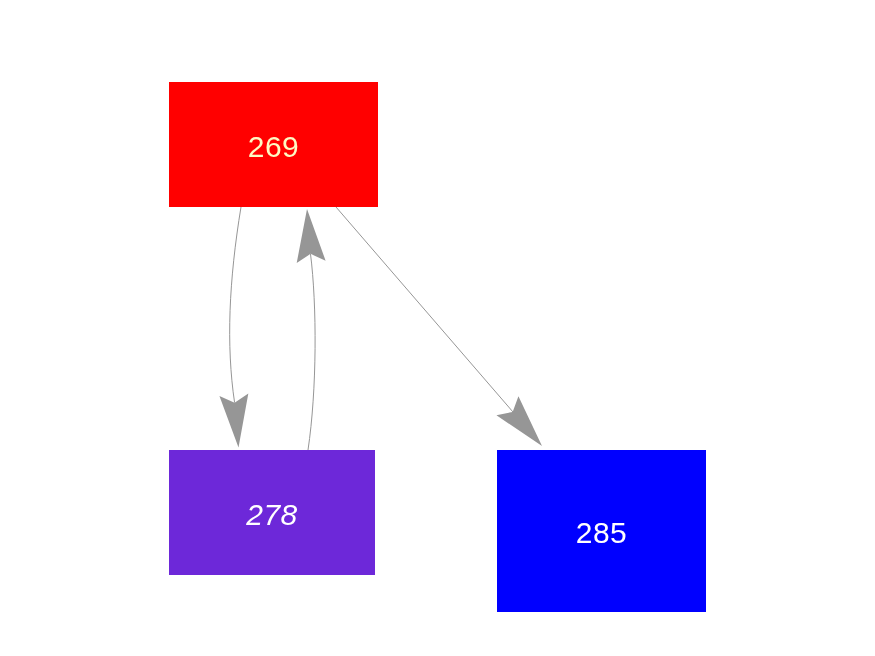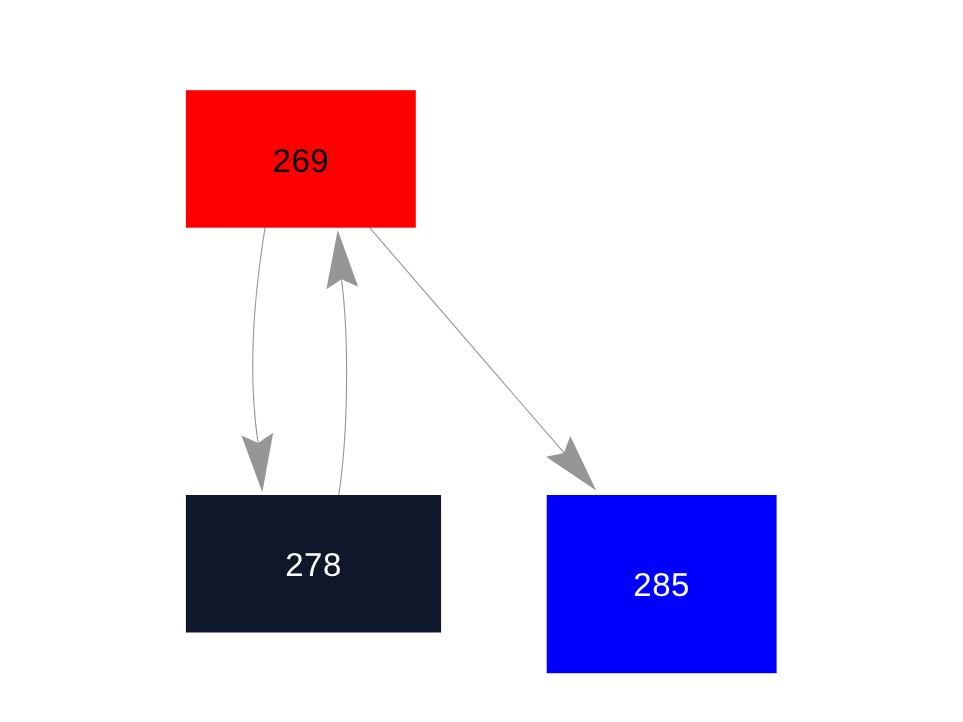--- a/index.html
+++ b/index.html
@@ -43,25 +43,25 @@
 
   <svg class="edges-layer" xmlns="http://www.w3.org/2000/svg" width="875" height="656" viewBox="0 0 875 656">
       <path d="M241,207 C229,280 226,345 234.6,402.7" fill="none" stroke="#969696" stroke-width="1"></path>
       <polygon points="238.5,447.5 219.4359225120438,395.96543927097855 234.57799157635537,402.67123858587144 248.32556875670443,393.43792273129645" fill="#969696"></polygon>
       <path d="M308,450 C317,390 317,305 310.5,254" fill="none" stroke="#969696" stroke-width="1"></path>
       <polygon points="307,209 325.6136334127061,260.698961799802 310.530659307753,253.86128001799077 296.7030307344454,262.97427557590953" fill="#969696"></polygon>
       <path d="M336,207 L513,412" fill="none" stroke="#969696" stroke-width="1"></path>
       <polygon points="542,446 496.44583672212326,415.2743070370651 512.6555718276323,411.88395487110563 518.4317324718552,396.36345332598376" fill="#969696"></polygon>
     </svg>
 
-  <div class="node" style="left: 169px; top: 82px; width: 209px; height: 125px; background: rgb(255, 0, 0); color: #000000;">
+  <div class="node" style="left: 169px; top: 82px; width: 209px; height: 125px; background: rgb(255, 0, 0); color: #fef9c3;">
     <span class="node-label">269</span>
   </div>
 
-  <div class="node" style="left: 169px; top: 450px; width: 232px; height: 125px; background: #0f172a; color: rgb(255, 255, 255);">
+  <div class="node" style="left: 169px; top: 450px; width: 206px; height: 125px; background: #6d28d9; color: rgb(255, 255, 255); font-style: italic;">
     <span class="node-label">278</span>
   </div>
 
   <div class="node" style="left: 497px; top: 450px; width: 209px; height: 162px; background: rgb(0, 0, 255); color: rgb(255, 255, 255);">
     <span class="node-label">285</span>
   </div>
 
 </div>
 
 </body></html>

